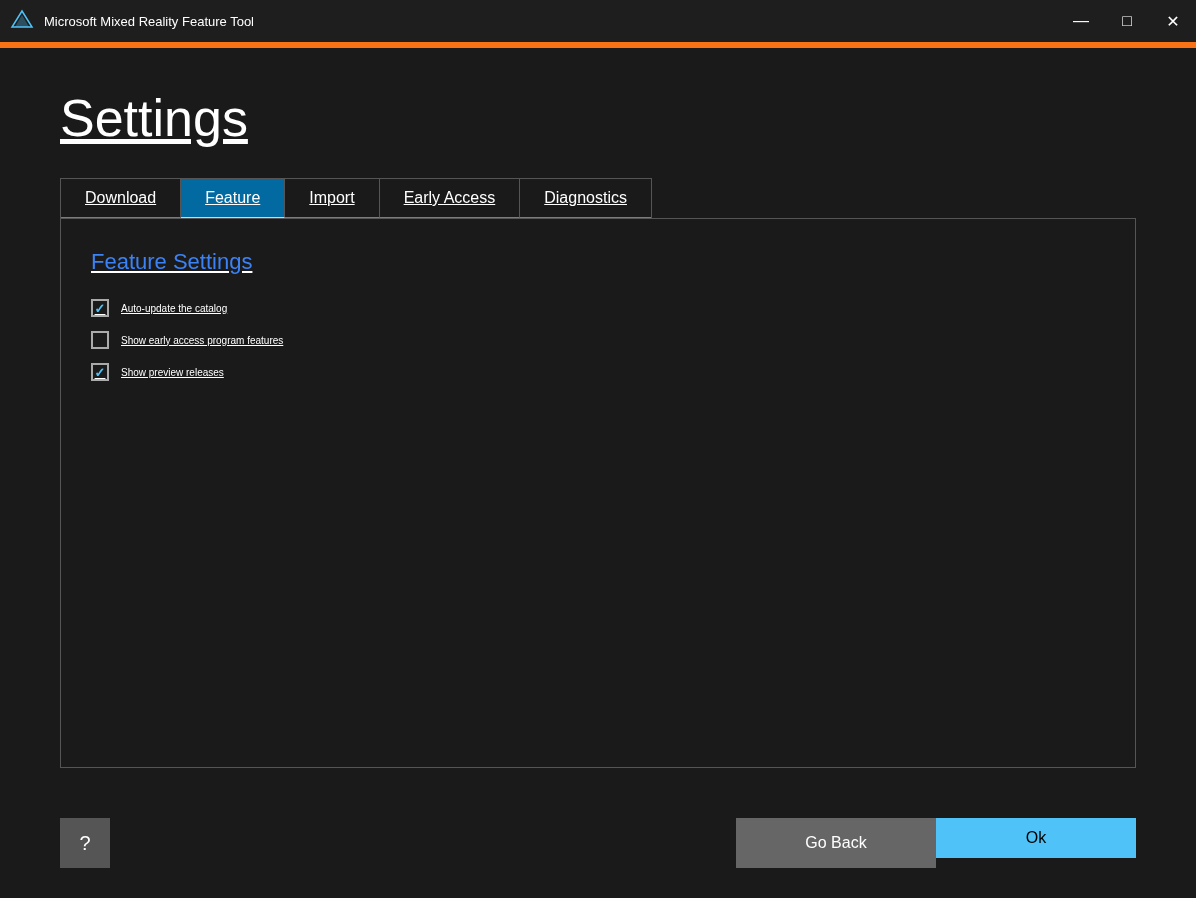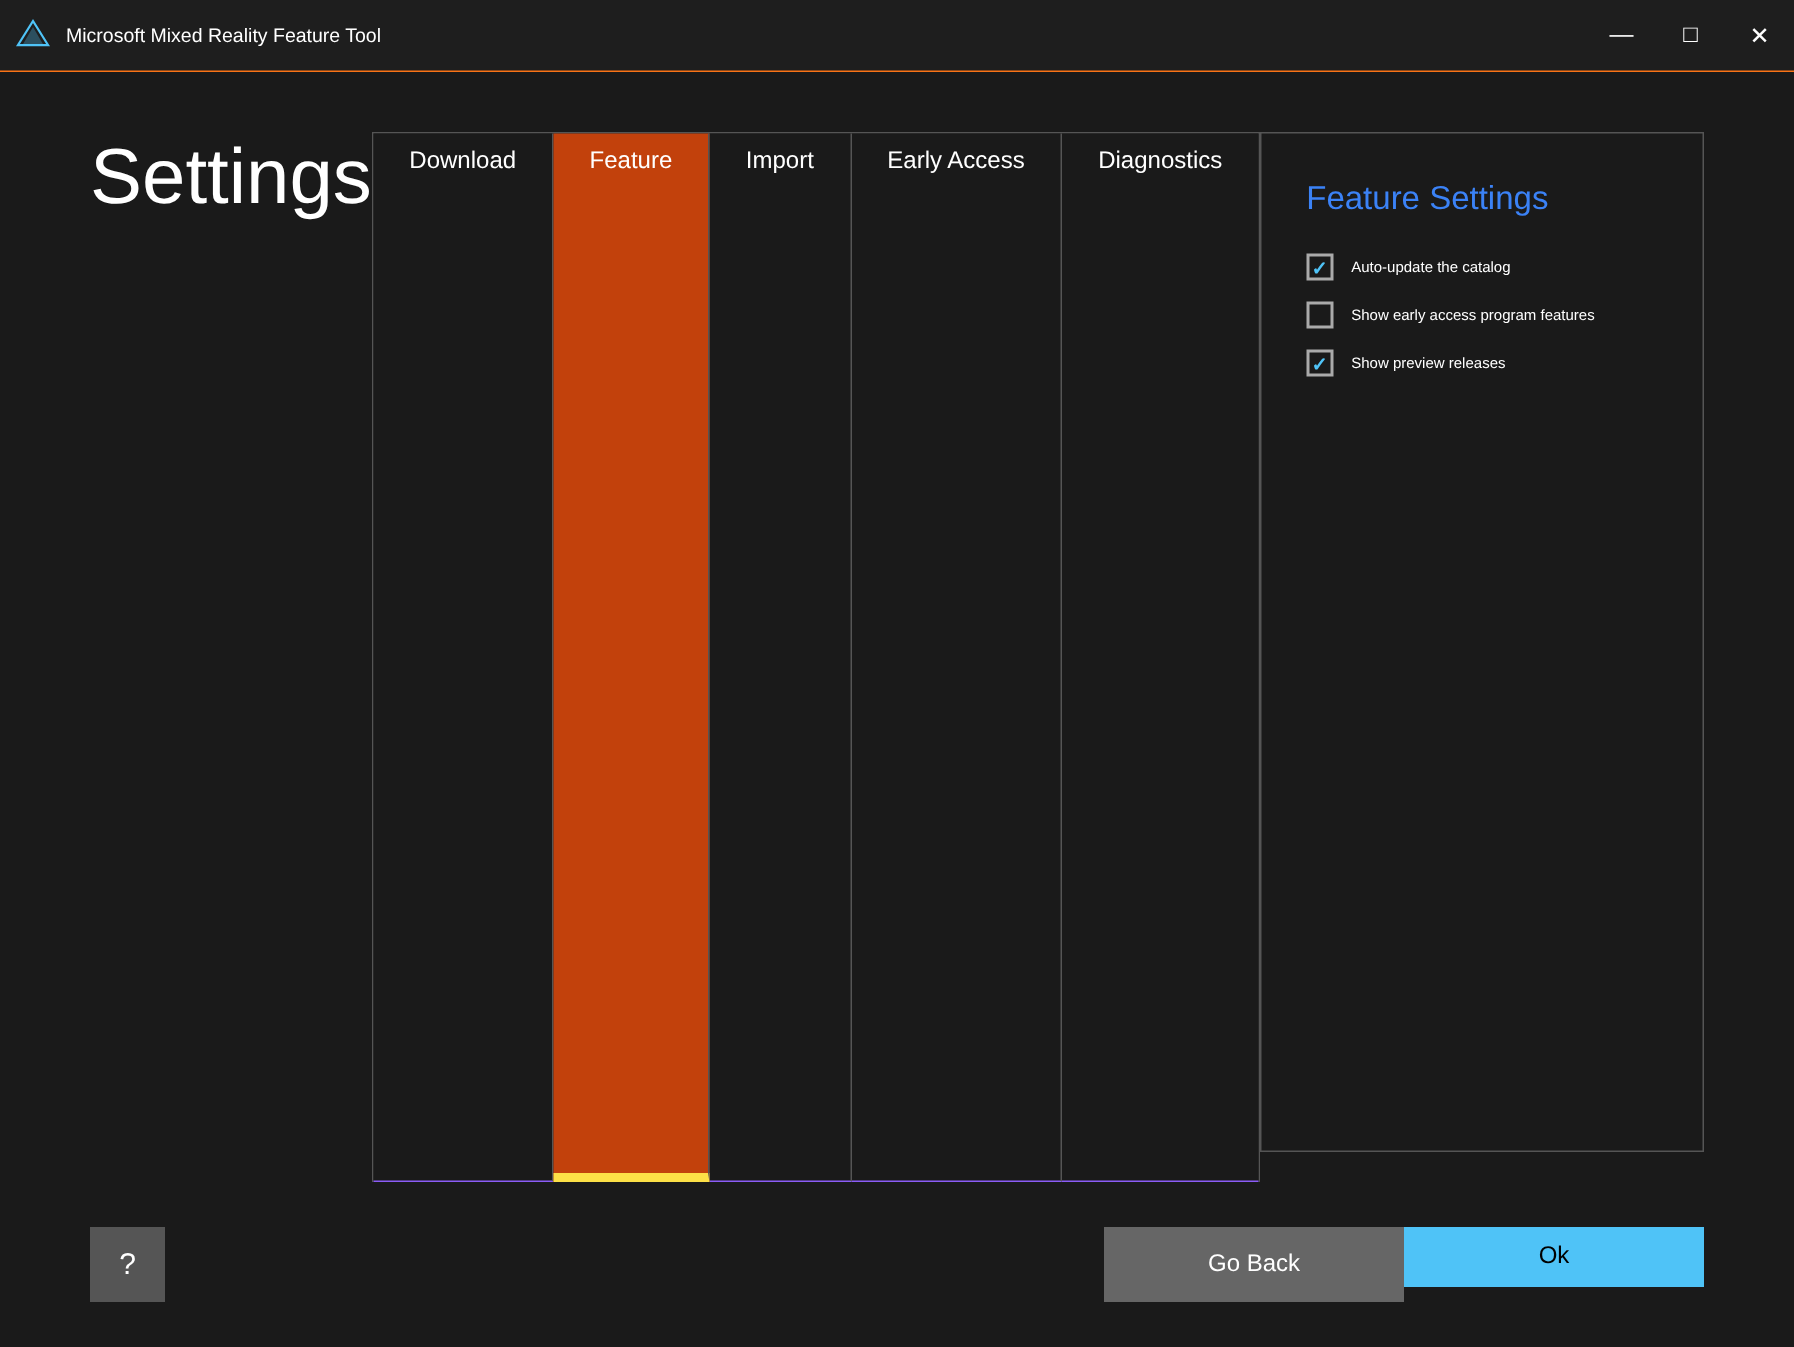--- a/index.html
+++ b/index.html
@@ -17,21 +17,21 @@
 
     
     .title-bar {
       height: 48px;
       background: #1e1e1e;
       display: flex;
       align-items: center;
       justify-content: space-between;
       padding: 0 0 0 10px;
       flex-shrink: 0;
-      border-bottom: 1px solid #f97316;
+      border-bottom: 6px solid #f97316;
     }
 
     .title-bar-left {
       display: flex;
       align-items: center;
       gap: 10px;
     }
 
     .app-icon {
       width: 24px;
@@ -59,21 +59,22 @@
       color: #ffffff;
       font-size: 16px;
       cursor: pointer;
     }
 
     
     .content {
       flex: 1;
       padding: 40px 60px 30px 60px;
       display: flex;
-      flex-direction: row;
+      flex-direction: column;
+      text-decoration: underline;
     }
 
     .page-title {
       font-size: 52px;
       font-weight: 300;
       color: #ffffff;
       margin-bottom: 30px;
     }
 
     
@@ -92,22 +93,22 @@
       border-right: 1px solid #555;
       cursor: pointer;
       border-bottom: 1px solid #8b5cf6;
     }
 
     .tab:last-child {
       border-right: none;
     }
 
     .tab.active {
-      background: #c2410c;
-      border-bottom: 6px solid #fde047;
+      background: #0369a1;
+      border-bottom: 1px solid #fde047;
       position: relative;
       z-index: 1;
     }
 
     
     .tab-panel {
       border: 1px solid #555;
       flex: 1;
       padding: 30px;
       background: #1a1a1a;

